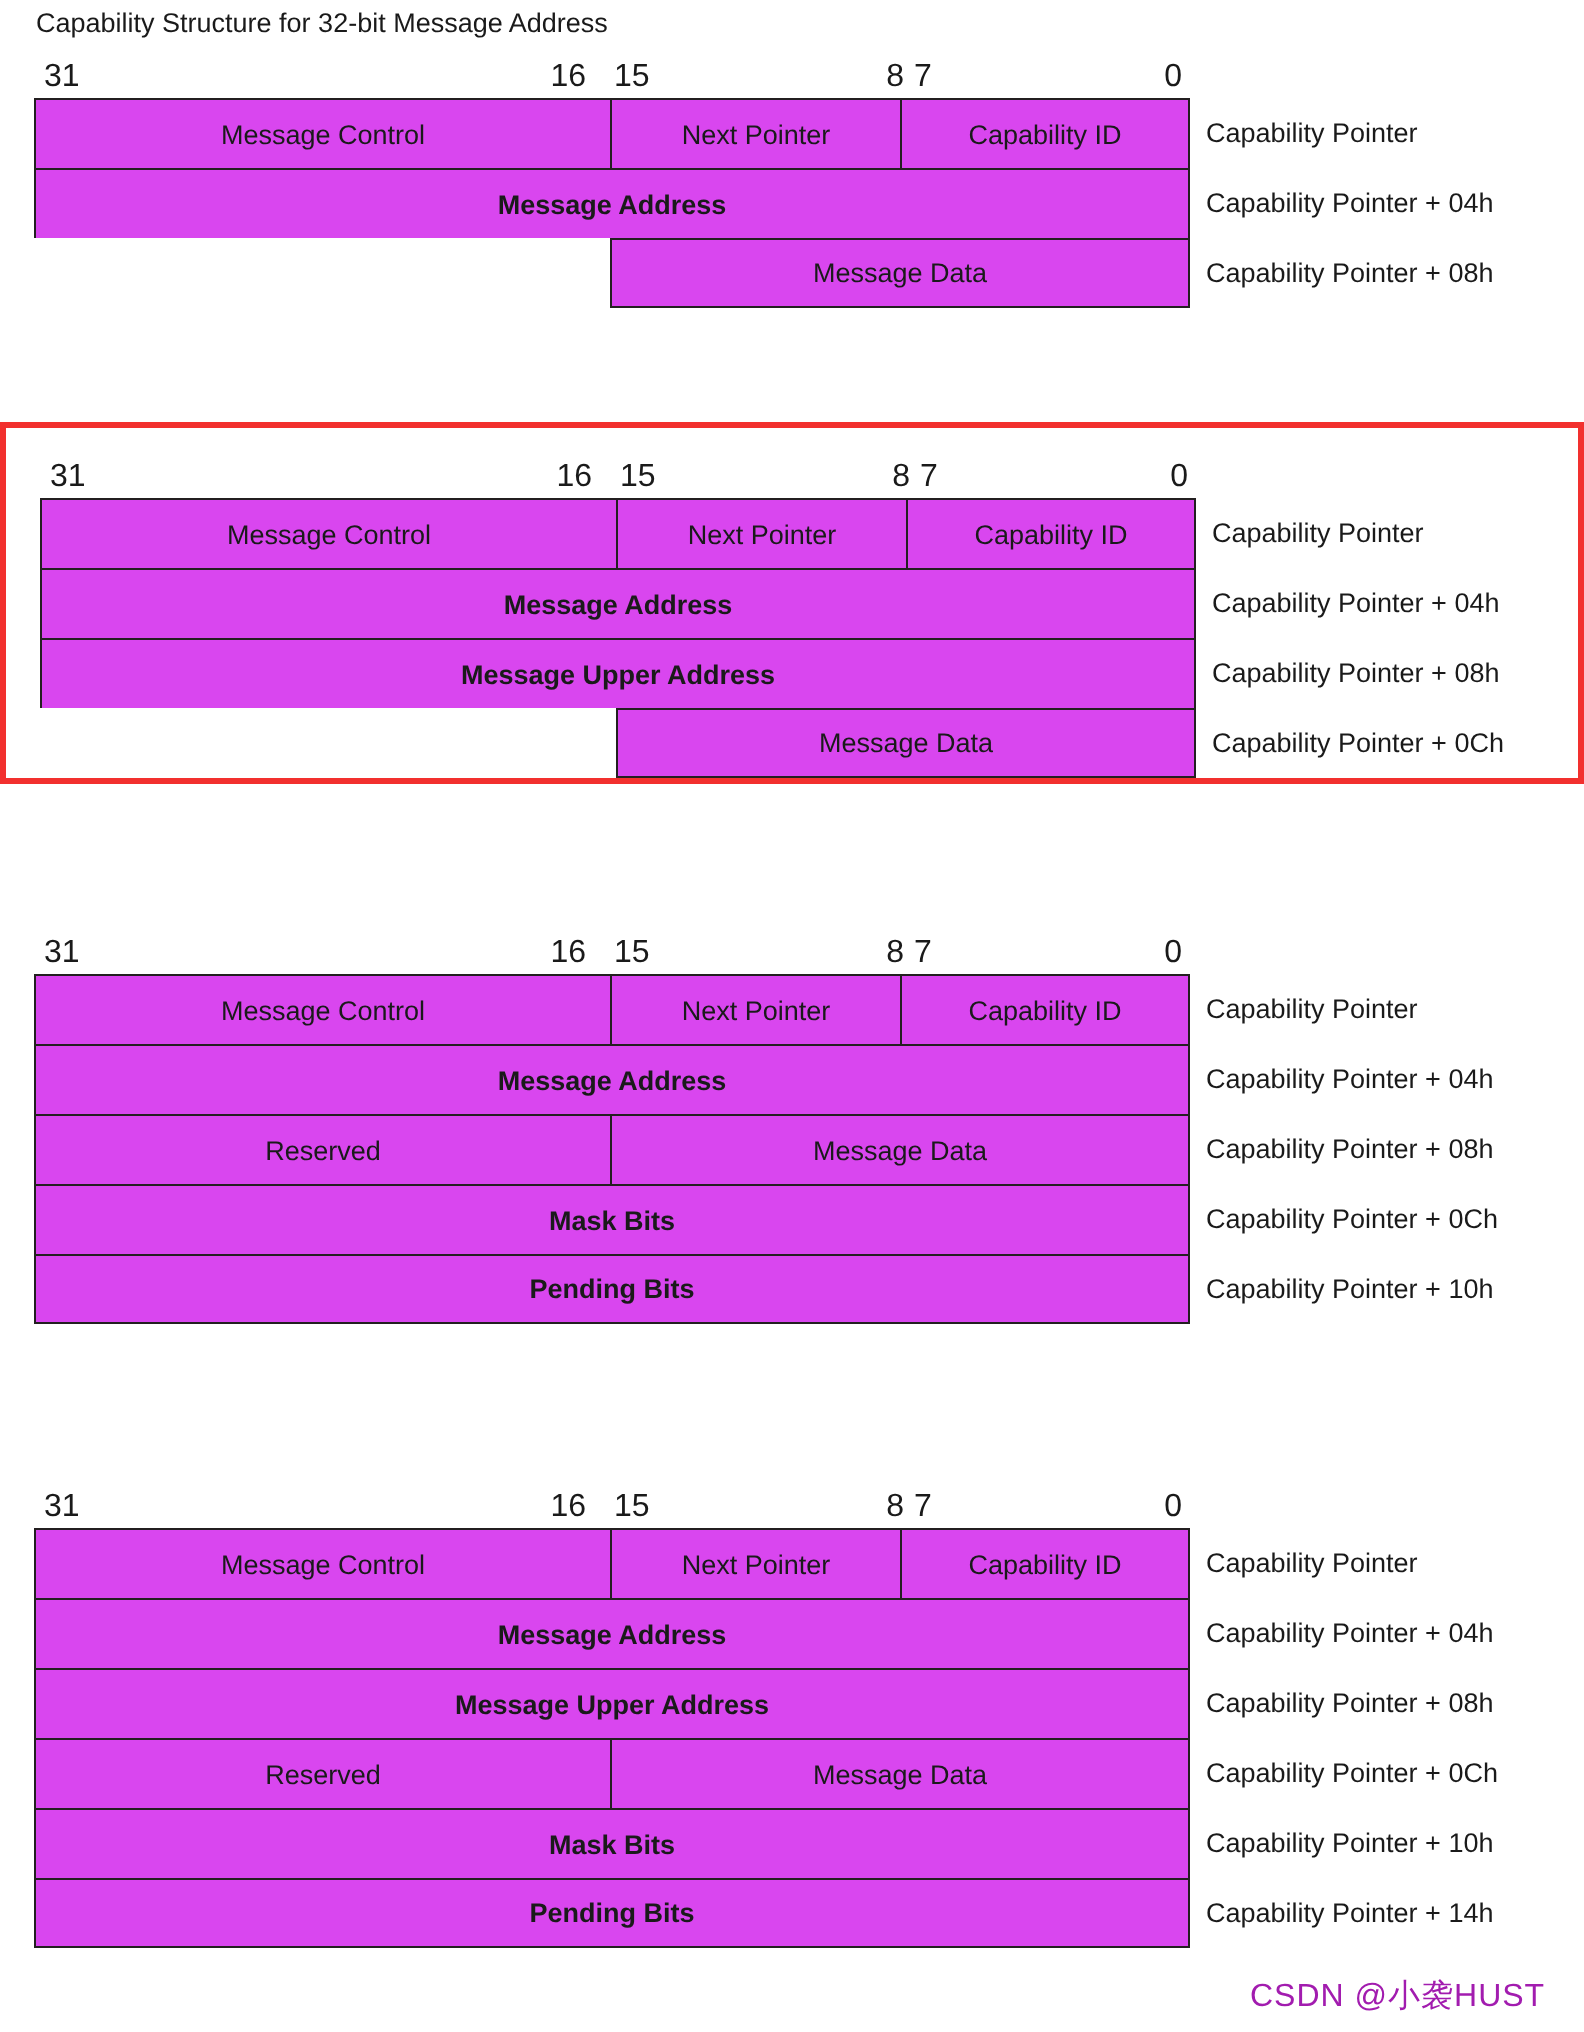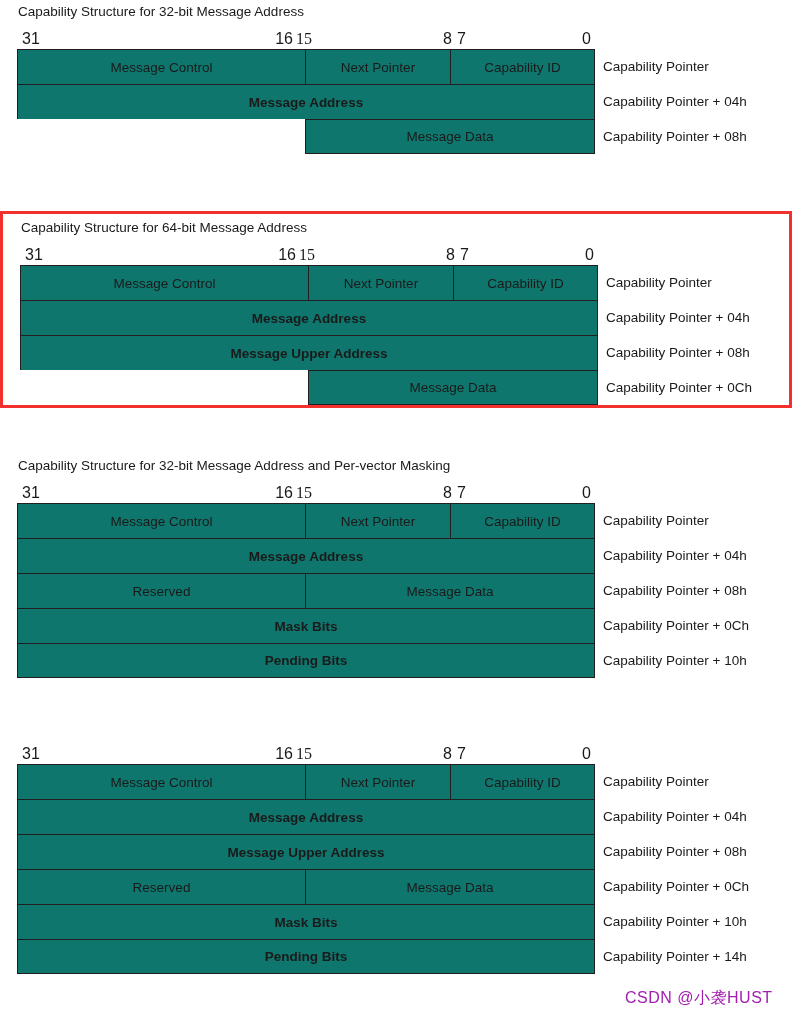--- a/index.html
+++ b/index.html
@@ -53,21 +53,21 @@
     color: #1a1a1a;
   }
   .ruler span {
     position: absolute;
     top: 0;
     line-height: 16px;
     white-space: nowrap;
   }
   .tick-31  { left: 5px; }
   .tick-16  { left: 252px; text-align: right; width: 24px; }
-  .tick-15  { left: 279px; font-family: Liberation Serif, serif; }
+  .tick-15  { left: 290px; }
   .tick-8   { left: 411px; text-align: right; width: 24px; }
   .tick-7   { left: 440px; }
   .tick-0   { left: 552px; text-align: right; width: 22px; }
 
   
   .rows { position: relative; width: 578px; }
 
   .row {
     position: relative;
     height: 35px;
@@ -78,21 +78,21 @@
   .cell {
     display: flex;
     align-items: center;
     justify-content: center;
     font-size: 13.5px;
     color: #1a1a1a;
     border: 1px solid #231f20;
     border-top-width: 1px;
     border-bottom-width: 0;
     border-right-width: 0;
-    background: #0f766e;
+    background: #d946ef;
     white-space: nowrap;
     height: 35px;
   }
   .row:last-child .cell { border-bottom-width: 1px; }
   .cell.last { border-right-width: 1px; }
   .cell.empty { border: none; background: transparent; }
   .cell.empty + .cell { border-left-width: 1px; }
 
   
   .w-full  { width: 578px; font-weight: bold; }
@@ -161,21 +161,20 @@
             </div>
           </div>
           <div class="offsets">
             <div class="offset">Capability Pointer</div>
             <div class="offset">Capability Pointer + 04h</div>
             <div class="offset">Capability Pointer + 08h</div>
           </div>
         </div>
       </div>
       <div class="block highlighted" style="top: 211px;">
-        <div class="block-title">Capability Structure for 64-bit Message Address</div>
         <div class="diagram">
           <div class="ruler">
             <span class="tick-31">31</span>
             <span class="tick-16">16</span>
             <span class="tick-15">15</span>
             <span class="tick-8">8</span>
             <span class="tick-7">7</span>
             <span class="tick-0">0</span>
           </div>
           <div class="rows">
@@ -197,21 +196,20 @@
           </div>
           <div class="offsets">
             <div class="offset">Capability Pointer</div>
             <div class="offset">Capability Pointer + 04h</div>
             <div class="offset">Capability Pointer + 08h</div>
             <div class="offset">Capability Pointer + 0Ch</div>
           </div>
         </div>
       </div>
       <div class="block" style="top: 458px;">
-        <div class="block-title">Capability Structure for 32-bit Message Address and Per-vector Masking</div>
         <div class="diagram">
           <div class="ruler">
             <span class="tick-31">31</span>
             <span class="tick-16">16</span>
             <span class="tick-15">15</span>
             <span class="tick-8">8</span>
             <span class="tick-7">7</span>
             <span class="tick-0">0</span>
           </div>
           <div class="rows">

